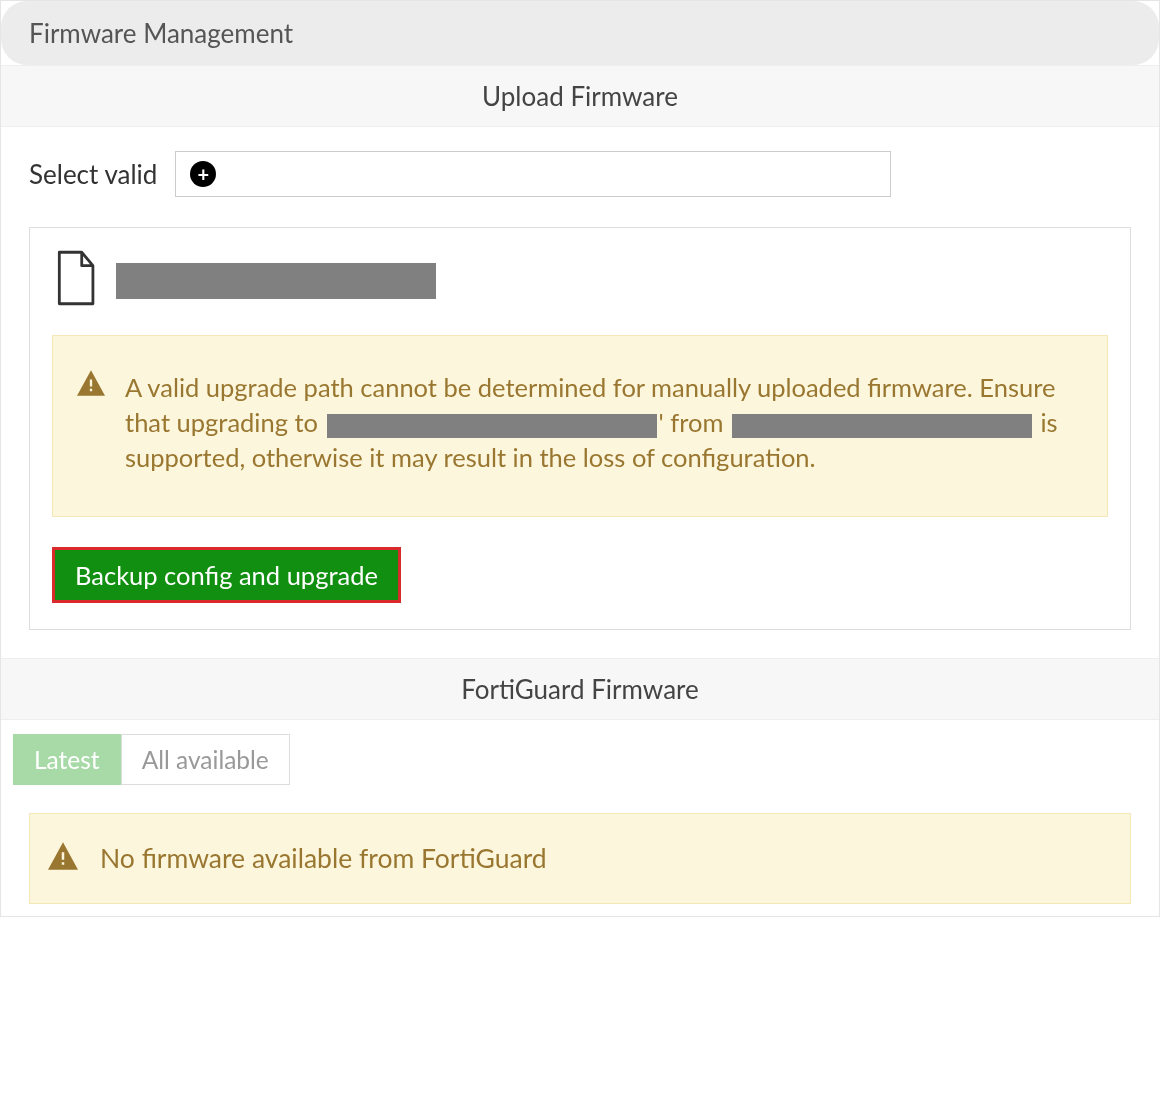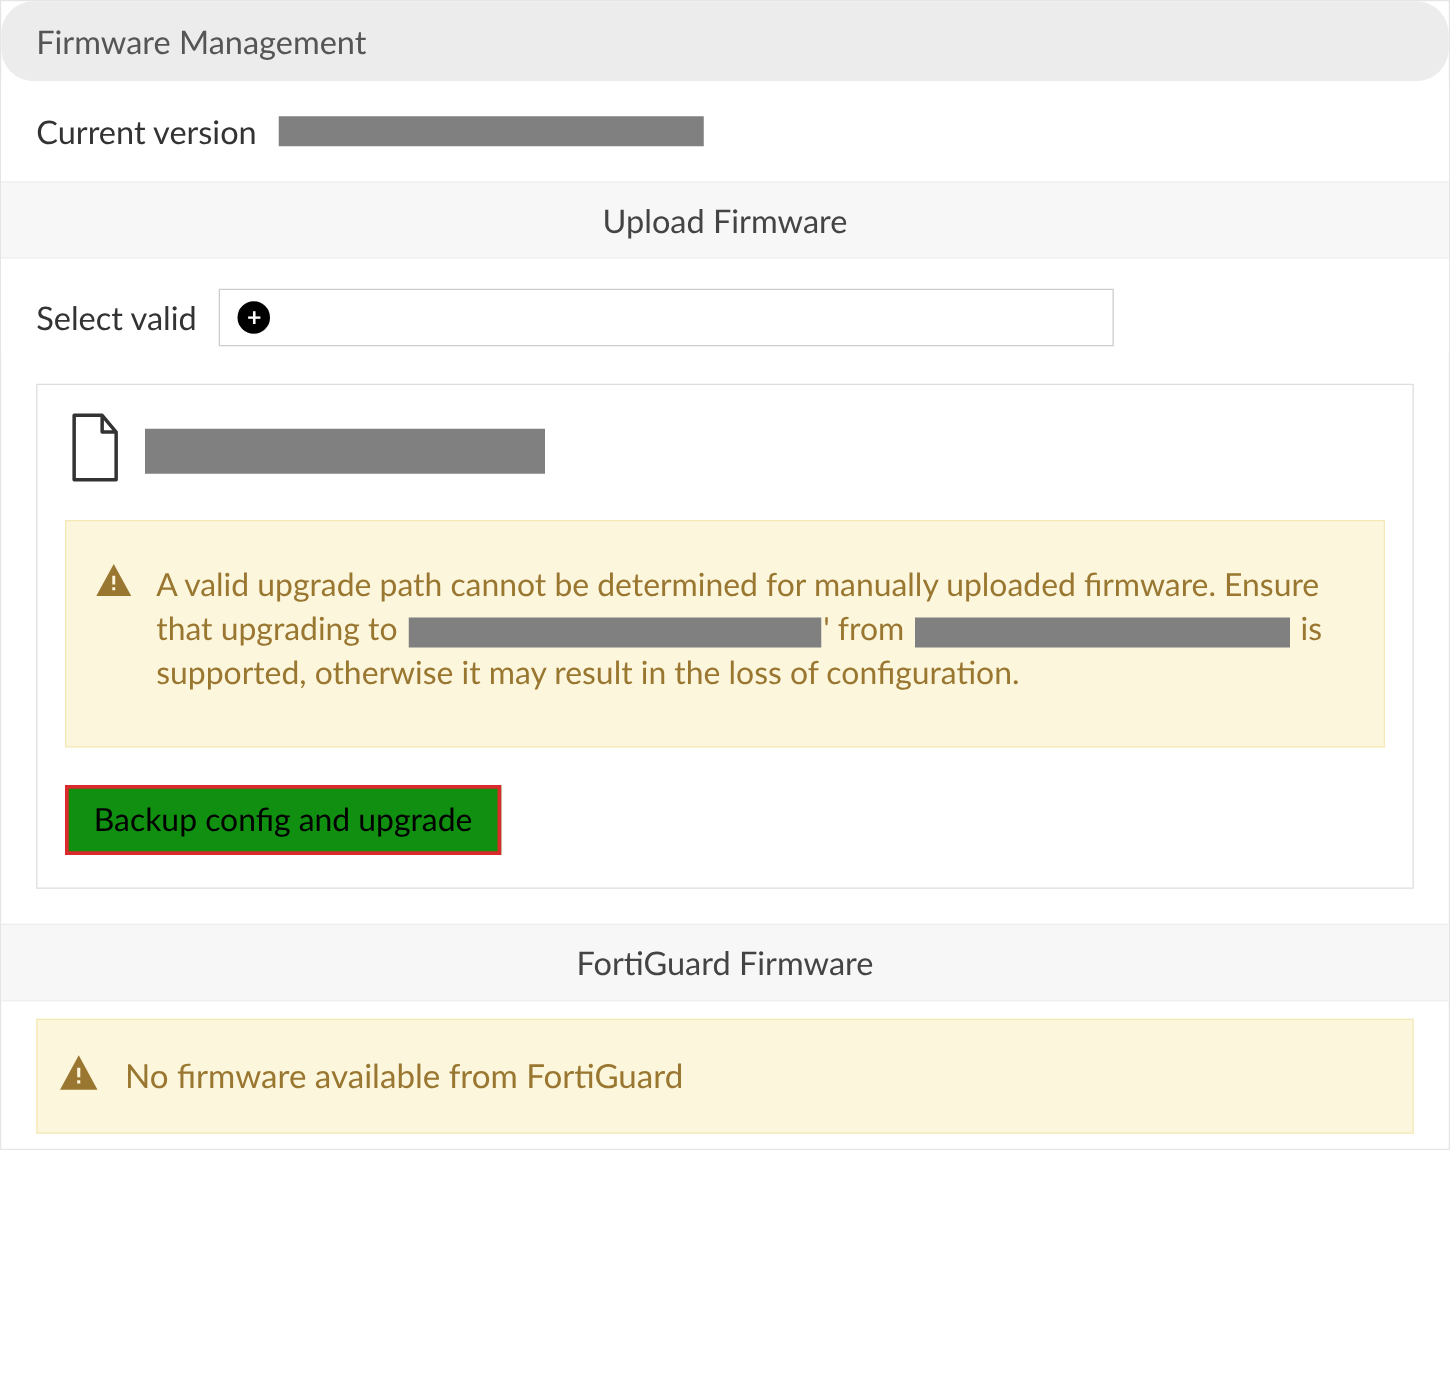--- a/index.html
+++ b/index.html
@@ -81,21 +81,21 @@
   .warn-text {
     color: #9a7730;
     font-size: 25.5px;
     line-height: 1.38;
   }
   .warn-text .redacted { background:#808080; height:24px; vertical-align: middle; margin: 0 2px; }
   .btn-primary {
     margin-top: 30px;
     display: inline-block;
     background: #108f10;
-    color: #000000;
+    color: #ffffff;
     font-size: 25.5px;
     padding: 10px 20px;
     border: 3px solid #d92b2b;
     cursor: pointer;
   }
   .tabs { display:flex; padding: 14px 12px; gap: 0; }
   .tab {
     padding: 10px 20px;
     font-size: 24.5px;
     border: 1px solid transparent;
@@ -115,26 +115,20 @@
   .fg-warn .tri svg { width: 30px; height: 28px; }
   .fg-warn .tri svg path { fill: #9a7730; }
   .fg-warn-text { color: #9a7730; font-size: 26.5px; }
 </style>
 </head>
 <body>
 
 <div class="panel">
   <div class="panel-header">Firmware Management</div>
 
-  <div class="panel-body light">
-    <div class="row">
-      <span class="label">Current version</span>
-      <span class="redacted" style="width:340px;"></span>
-    </div>
-  </div>
 
   <div class="panel-sub-header">Upload Firmware</div>
 
   <div class="panel-body light" style="padding-bottom:6px;">
     <div class="row">
       <span class="label">Select valid</span>
       <div class="file-input">
         <span class="plus-circ">+</span>
       </div>
     </div>
@@ -161,20 +155,24 @@
       </div>
     </div>
 
     <div class="btn-primary">Backup config and upgrade</div>
   </div>
 
   <div style="height:28px;"></div>
 
   <div class="panel-sub-header">FortiGuard Firmware</div>
 
+  <div class="tabs">
+    <div class="tab active">Latest</div>
+    <div class="tab inactive">All available</div>
+  </div>
 
   <div class="fg-warn">
     <span class="tri">
       <svg viewBox="0 0 24 22">
           <path d="M12 0 L24 22 H0 Z M11 8 h2 v6 h-2 Z M11 16 h2 v2 h-2 Z" fill-rule="evenodd"></path>
         </svg>
     </span>
     <span class="fg-warn-text">No firmware available from FortiGuard</span>
   </div>
 

